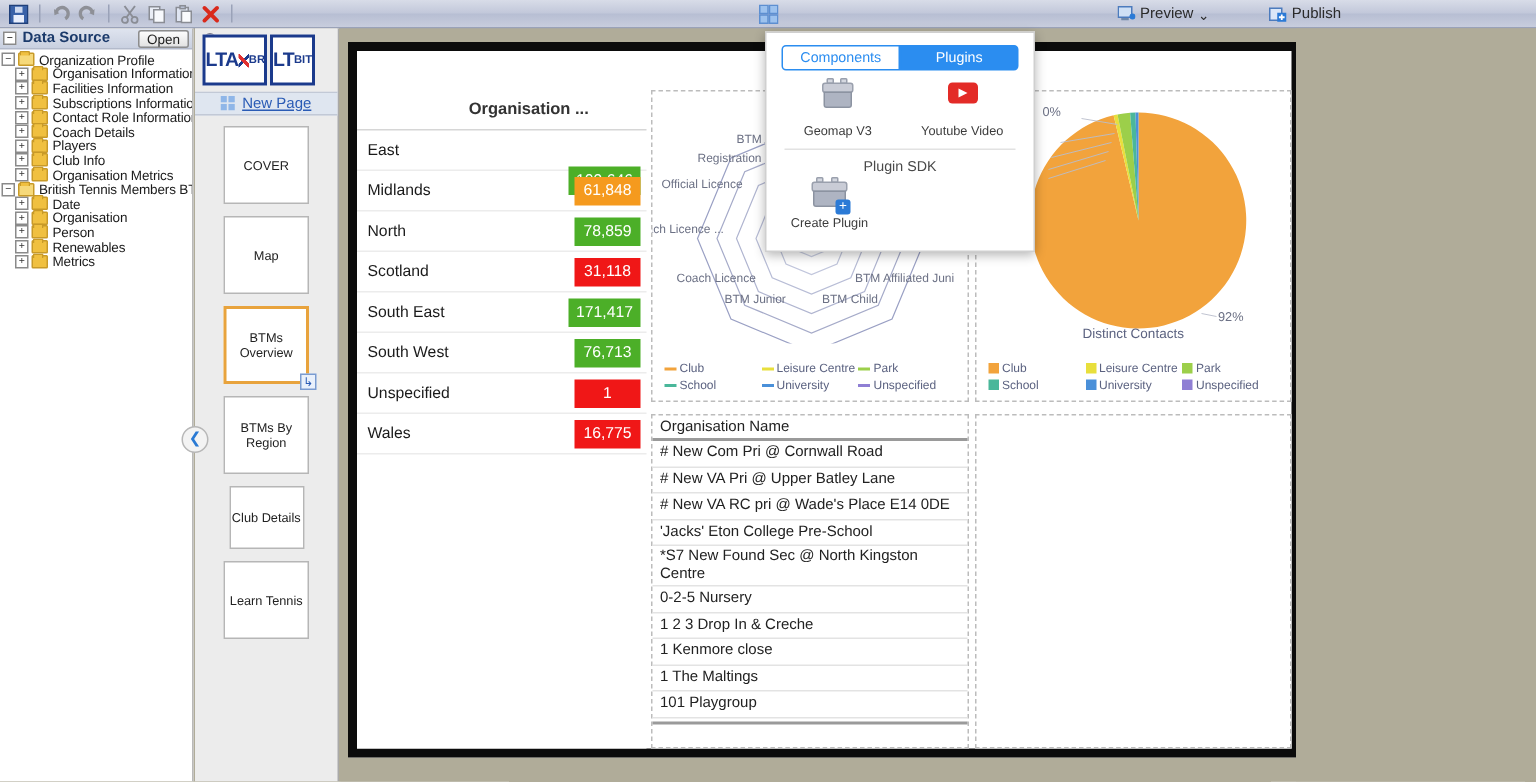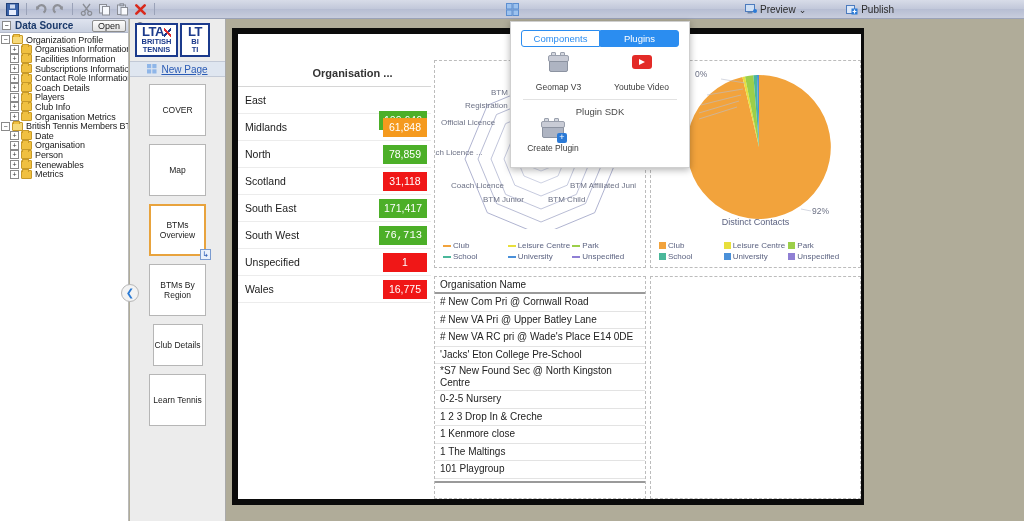--- a/index.html
+++ b/index.html
@@ -88,21 +88,21 @@
   .pages-rail {
     position: absolute; left: 130px; top: 19px; width: 96px; height: 502px;
     background: #ececec; border-right: 1px solid #a9a9a9;
   }
   .logo-row {
     height: 42px; display: flex; align-items: center; gap: 2px;
     padding-left: 5px; background: #ececec; position: relative;
   }
   .lta-logo {
     width: 43px; height: 34px; background: #fff; border: 2px solid #1b3a8c;
-    display: flex; flex-direction: column; align-items: center; justify-content: center;
+    display: flex; flex-direction: row; align-items: center; 
     overflow: hidden; position: relative;
   }
   .lta-logo .lta-top {
     font-weight: bold; font-size: 13px; color: #1b3a8c; line-height: 12px;
     letter-spacing: -0.5px; display:flex; align-items:center;
   }
   .lta-logo .flagbit {
     display:inline-block; width:7px; height:9px;
     background:
       linear-gradient(45deg, transparent 40%, #e03030 40%, #e03030 60%, transparent 60%),
@@ -486,21 +486,21 @@
             <div class="wt-row">
               <span class="rname">Scotland</span>
               <span class="wt-badge" style="background: rgb(240, 23, 23);">31,118</span>
             </div>
             <div class="wt-row">
               <span class="rname">South East</span>
               <span class="wt-badge" style="background: rgb(76, 175, 40);">171,417</span>
             </div>
             <div class="wt-row">
               <span class="rname">South West</span>
-              <span class="wt-badge" style="background: rgb(76, 175, 40); font-family: Liberation Mono, monospace;">76,713</span>
+              <span class="wt-badge" style="background: rgb(76, 175, 40);">76,713</span>
             </div>
             <div class="wt-row">
               <span class="rname">Unspecified</span>
               <span class="wt-badge" style="background: rgb(240, 23, 23);">1</span>
             </div>
             <div class="wt-row">
               <span class="rname">Wales</span>
               <span class="wt-badge" style="background: rgb(240, 23, 23);">16,775</span>
             </div>
           </div>

